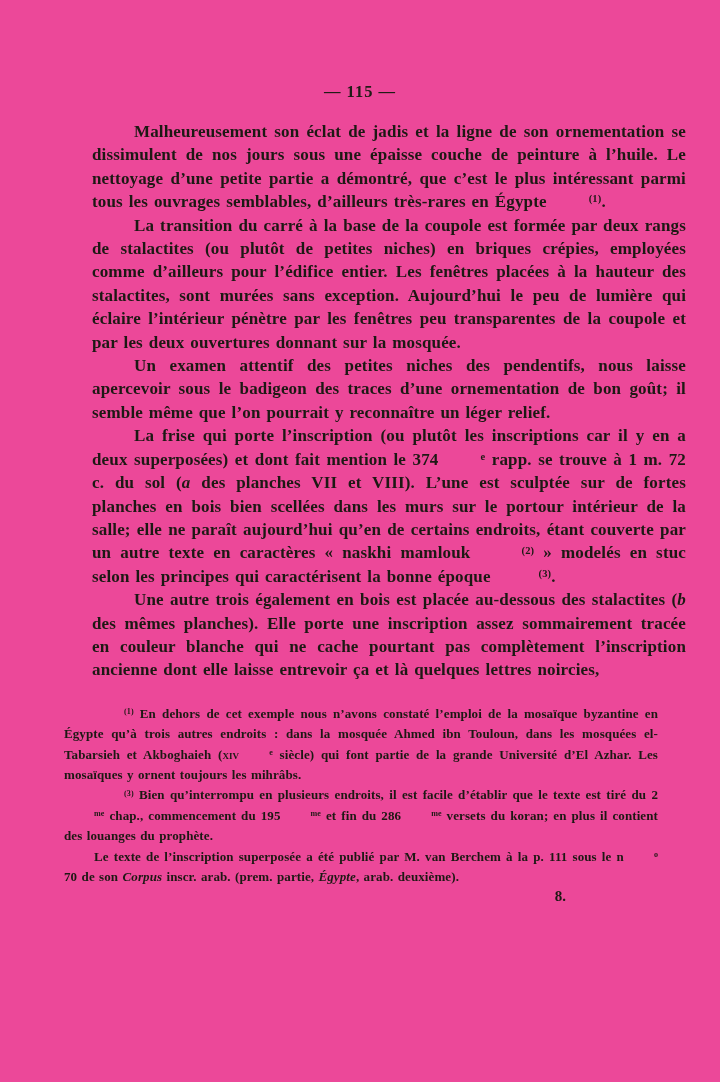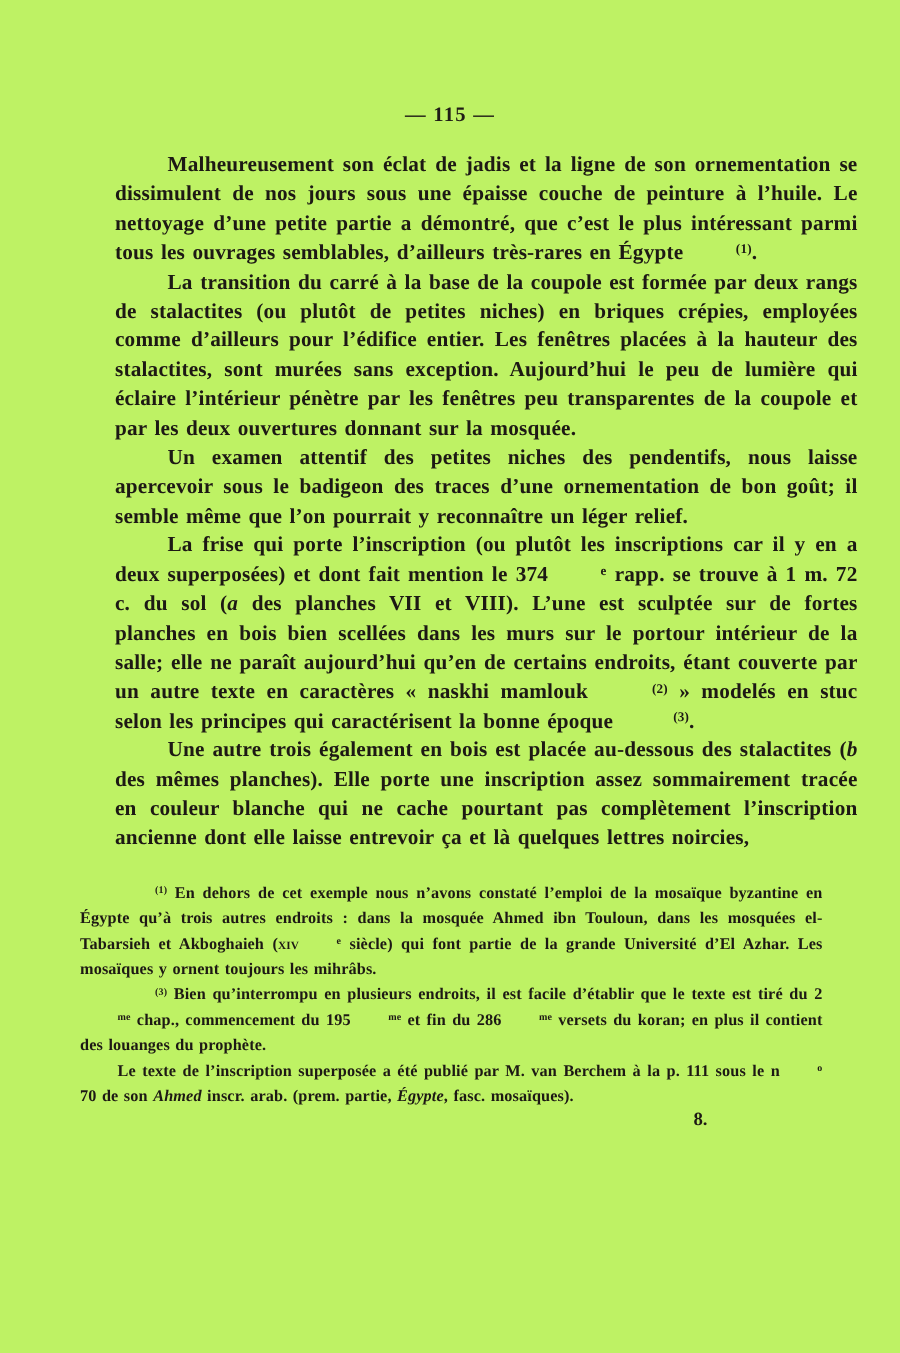--- a/index.html
+++ b/index.html
@@ -4,21 +4,21 @@
 <style>
   html, body { margin: 0; padding: 0; }
   body {
     width: 720px; height: 1082px;
     background: #f6f4f1;
     font-family: "Liberation Serif", "DejaVu Serif", serif;
   }
   .page {
     position: relative;
     width: 720px; height: 1082px;
-    background: #bef264;
+    background: #ec4899;
     overflow: hidden;
     color: #1d1914;
   }
   .page-number-header {
     margin-top: 82px;
     text-align: center;
     font-size: 16.5px;
     font-weight: bold;
     letter-spacing: 1px;
     color: #201c16;
@@ -82,18 +82,18 @@
     <p><span>Malheureusement son éclat de jadis et la ligne de son ornementation se dissimulent de nos jours sous une épaisse couche de peinture à l’huile. Le nettoyage d’une petite partie a démontré, que c’est le plus intéressant parmi tous les ouvrages semblables, d’ailleurs très-rares en Égypte</span><span class="sup">(1)</span><span>.</span></p>
     <p><span>La transition du carré à la base de la coupole est formée par deux rangs de stalactites (ou plutôt de petites niches) en briques crépies, employées comme d’ailleurs pour l’édifice entier. Les fenêtres placées à la hauteur des stalactites, sont murées sans exception. Aujourd’hui le peu de lumière qui éclaire l’intérieur pénètre par les fenêtres peu transparentes de la coupole et par les deux ouvertures donnant sur la mosquée.</span></p>
     <p><span>Un examen attentif des petites niches des pendentifs, nous laisse apercevoir sous le badigeon des traces d’une ornementation de bon goût; il semble même que l’on pourrait y reconnaître un léger relief.</span></p>
     <p><span>La frise qui porte l’inscription (ou plutôt les inscriptions car il y en a deux superposées) et dont fait mention le 374</span><span class="sup">e</span><span> rapp. se trouve à 1 m. 72 c. du sol (</span><span class="it">a</span><span> des planches VII et VIII). L’une est sculptée sur de fortes planches en bois bien scellées dans les murs sur le portour intérieur de la salle; elle ne paraît aujourd’hui qu’en de certains endroits, étant couverte par un autre texte en caractères « naskhi mamlouk </span><span class="sup">(2)</span><span> » modelés en stuc selon les principes qui caractérisent la bonne époque </span><span class="sup">(3)</span><span>.</span></p>
     <p><span>Une autre trois également en bois est placée au-dessous des stalactites (</span><span class="it">b</span><span> des mêmes planches). Elle porte une inscription assez sommairement tracée en couleur blanche qui ne cache pourtant pas complètement l’inscription ancienne dont elle laisse entrevoir ça et là quelques lettres noircies,</span></p>
   </div>
 
   <div class="footnotes">
     <p><span class="sup">(1)</span><span> En dehors de cet exemple nous n’avons constaté l’emploi de la mosaïque byzantine en Égypte qu’à trois autres endroits : dans la mosquée Ahmed ibn Touloun, dans les mosquées el-Tabarsieh et Akboghaieh (</span><span class="sc">xiv</span><span class="sup">e</span><span> siècle) qui font partie de la grande Université d’El Azhar. Les mosaïques y ornent toujours les mihrâbs.</span></p>
     <p><span class="sup">(3)</span><span> Bien qu’interrompu en plusieurs endroits, il est facile d’établir que le texte est tiré du 2</span><span class="sup">me</span><span> chap., commencement du 195</span><span class="sup">me</span><span> et fin du 286</span><span class="sup">me</span><span> versets du koran; en plus il contient des louanges du prophète.</span></p>
-    <p><span>Le texte de l’inscription superposée a été publié par M. van Berchem à la p. 111 sous le n</span><span class="sup">o</span><span> 70 de son </span><span class="it">Ahmed</span><span> inscr. arab. (prem. partie, </span><span class="it">Égypte</span><span>, fasc. mosaïques).</span></p>
+    <p><span>Le texte de l’inscription superposée a été publié par M. van Berchem à la p. 111 sous le n</span><span class="sup">o</span><span> 70 de son </span><span class="it">Corpus</span><span> inscr. arab. (prem. partie, </span><span class="it">Égypte</span><span>, arab. deuxième).</span></p>
   </div>
 
   <div class="signature-mark">8.</div>
 
 </div>
 
 </body></html>

